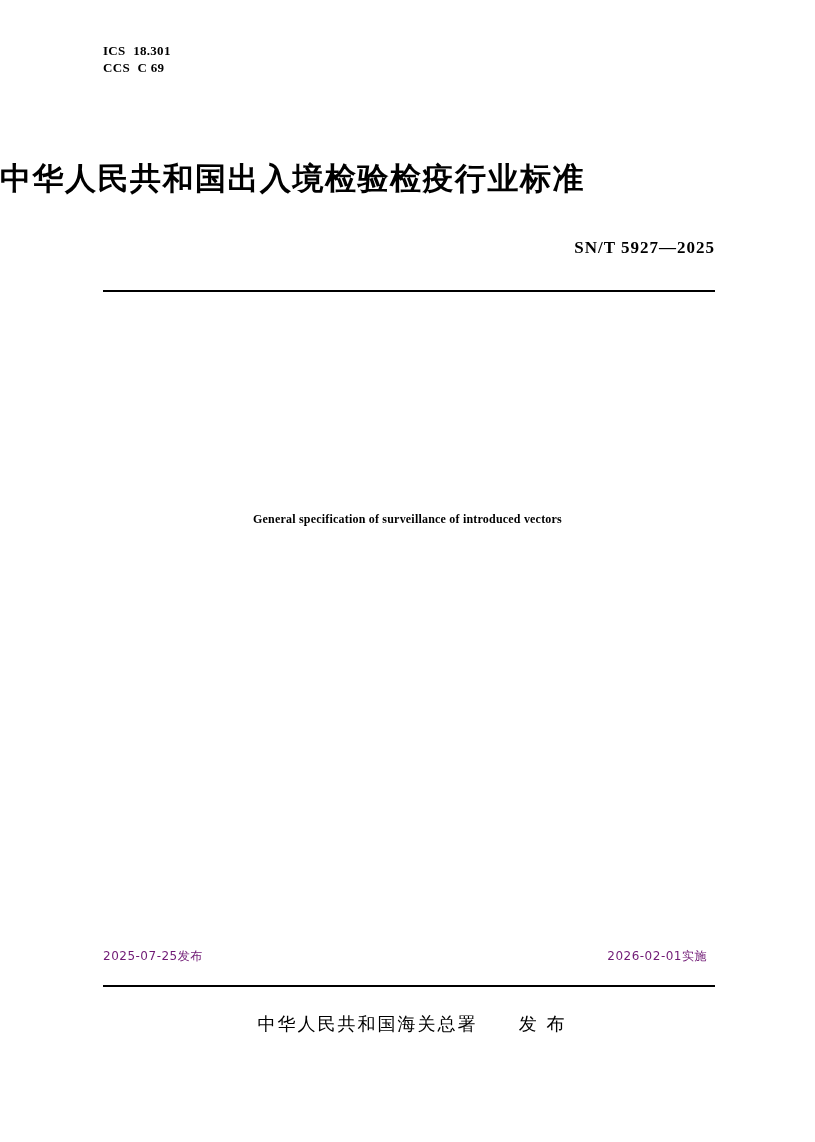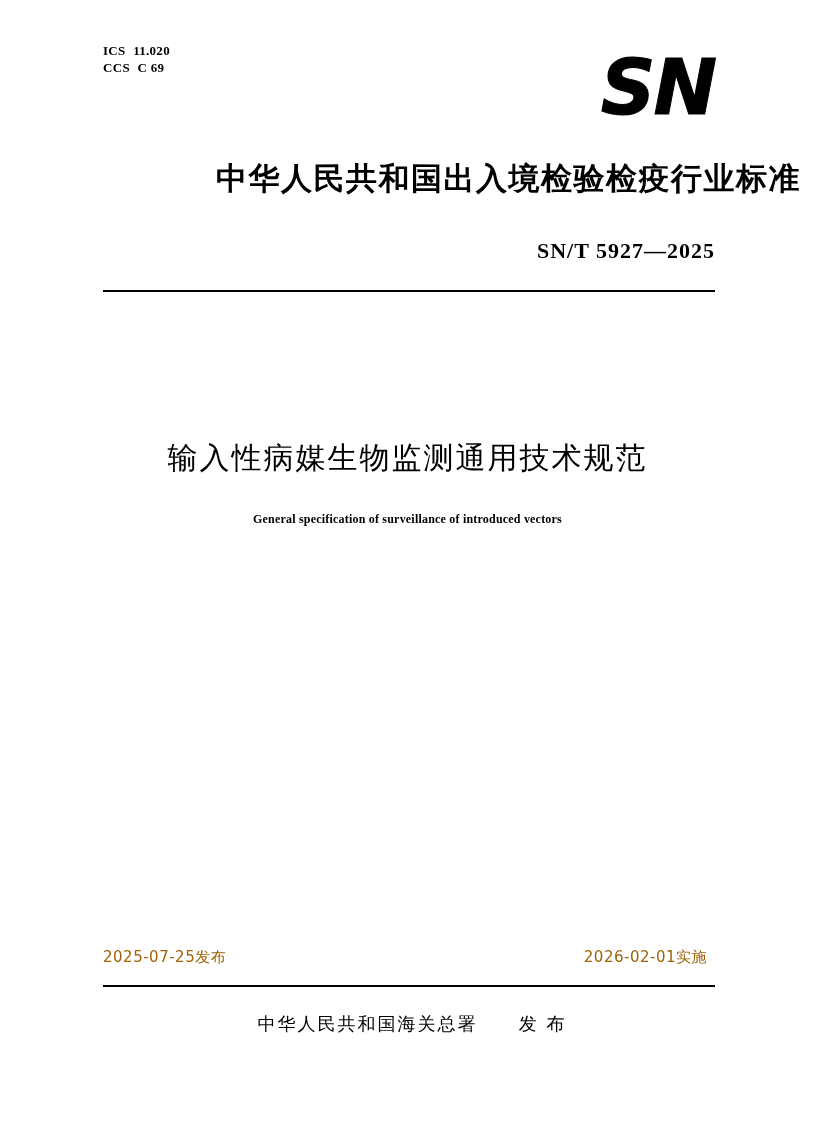--- a/index.html
+++ b/index.html
@@ -46,38 +46,38 @@
     line-height: 80px;
     letter-spacing: -2px;
     color: #000;
     -webkit-text-stroke: 1px #000;
   }
 
   
   .std-org {
     position: absolute;
     left: 0;
-    right: 14px;
+    right: 8px;
     top: 158px;
-    text-align: right;
+    text-align: left;
     font-family: "DejaVu Sans", sans-serif;
     font-size: 31px;
     font-weight: bold;
     letter-spacing: 1.5px;
     color: #000;
   }
 
   
   .std-no {
     position: absolute;
     right: 100px;
     top: 238px;
     font-family: "Liberation Serif", serif;
     font-weight: bold;
-    font-size: 22px;
+    font-size: 17px;
     letter-spacing: 1px;
     color: #000;
   }
 
   
   .rule-top {
     position: absolute;
     left: 103px;
     right: 100px;
     top: 290px;
@@ -118,23 +118,23 @@
     position: absolute;
     left: 103px;
     right: 100px;
     top: 948px;
     height: 24px;
   }
   .date-left, .date-right {
     position: absolute;
     top: 0;
     font-family: "DejaVu Sans", sans-serif;
-    font-size: 15px;
+    font-size: 12px;
     letter-spacing: 0.5px;
-    color: #a16207;
+    color: #701a75;
     white-space: nowrap;
   }
   .date-left { left: 0; }
   .date-right { right: 8px; }
 
   
   .rule-bottom {
     position: absolute;
     left: 103px;
     right: 100px;
@@ -162,37 +162,35 @@
   }
 </style>
 </head>
 <body>
 
 <div class="page">
 
   <div class="ics-block">
     <div class="ics-line">
       <span class="lbl">ICS</span>
-      <span class="val">11.020</span>
+      <span class="val">18.301</span>
     </div>
     <div class="ics-line">
       <span class="lbl">CCS</span>
       <span class="val">C 69</span>
     </div>
   </div>
 
-  <div class="sn-logo">SN</div>
 
   <div class="std-org">中华人民共和国出入境检验检疫行业标准</div>
 
   <div class="std-no">SN/T 5927—2025</div>
 
   <div class="rule-top"></div>
 
-  <div class="title-cn">输入性病媒生物监测通用技术规范</div>
 
   <div class="title-en">General specification of surveillance of introduced vectors</div>
 
   <div class="dates">
     <span class="date-left">2025-07-25发布</span>
     <span class="date-right">2026-02-01实施</span>
   </div>
 
   <div class="rule-bottom"></div>
 

